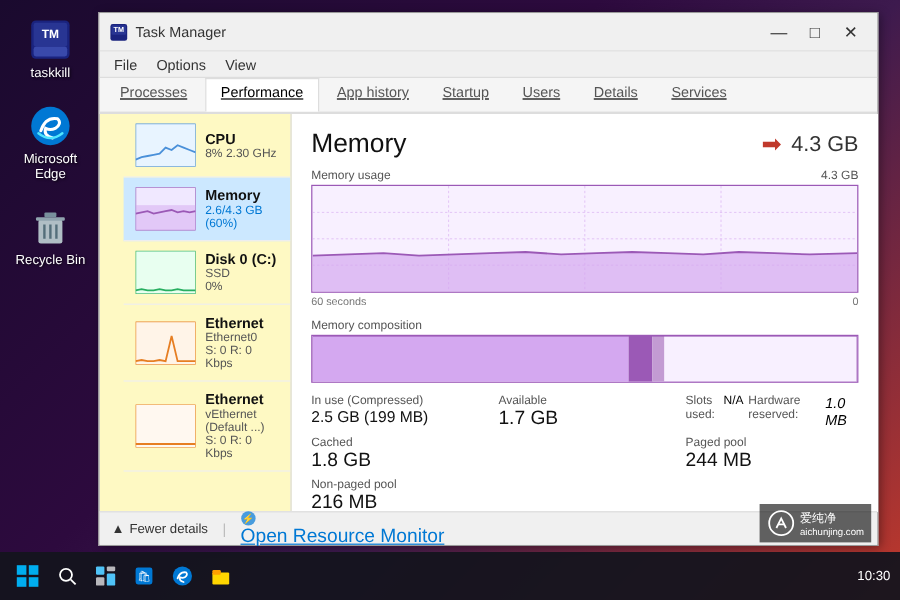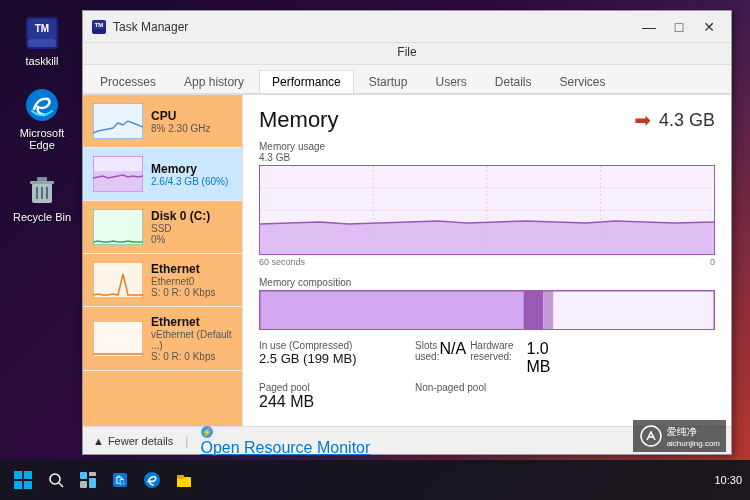--- a/index.html
+++ b/index.html
@@ -160,39 +160,38 @@
 
     
     .menu-bar {
       height: 22px;
       background: #f0f0f0;
       display: flex;
       align-items: center;
       padding: 0 4px;
       border-bottom: 1px solid #ddd;
       flex-shrink: 0;
-      flex-direction: column;
     }
 
     .menu-item {
       padding: 2px 8px;
       cursor: pointer;
       font-size: 12px;
       color: #333;
     }
 
     
     .tab-bar {
       height: 30px;
       background: #f5f5f5;
       display: flex;
-      align-items: flex-end;
       padding: 0 4px;
       border-bottom: 2px solid #ddd;
       flex-shrink: 0;
+      text-decoration: underline;
     }
 
     .tab {
       padding: 4px 12px;
       cursor: pointer;
       font-size: 12px;
       color: #555;
       border: 1px solid transparent;
       border-bottom: none;
       margin-right: 2px;
@@ -208,24 +207,25 @@
     
     .content {
       display: flex;
       flex: 1;
       overflow: hidden;
     }
 
     
     .left-panel {
       width: 160px;
-      background: #fdba74;
+      background: #fef9c3;
       border-right: 1px solid #ddd;
       overflow-y: auto;
       flex-shrink: 0;
+      padding-left: 20px;
     }
 
     .perf-item {
       padding: 8px 10px;
       cursor: pointer;
       display: flex;
       align-items: center;
       gap: 8px;
       border-bottom: 1px solid #eee;
     }
@@ -295,21 +295,20 @@
     .chart-section {
       margin-bottom: 10px;
     }
 
     .chart-label {
       font-size: 10px;
       color: #555;
       margin-bottom: 2px;
       display: flex;
       justify-content: space-between;
-      flex-direction: column;
     }
 
     .chart-container {
       border: 1px solid #9b59b6;
       background: #f8f0ff;
       position: relative;
       overflow: hidden;
     }
 
     .usage-chart {
@@ -461,22 +460,22 @@
   </div>
 
   <div class="menu-bar">
     <div class="menu-item">File</div>
     <div class="menu-item">Options</div>
     <div class="menu-item">View</div>
   </div>
 
   <div class="tab-bar">
     <div class="tab">Processes</div>
+    <div class="tab active">Performance</div>
     <div class="tab">App history</div>
-    <div class="tab active">Performance</div>
     <div class="tab">Startup</div>
     <div class="tab">Users</div>
     <div class="tab">Details</div>
     <div class="tab">Services</div>
   </div>
 
   <div class="content">
 
     <div class="left-panel">
 
@@ -609,42 +608,51 @@
         </div>
       </div>
 
       <div style="display: grid; grid-template-columns: 1fr 1fr 1fr; gap: 6px 12px; margin-top: 6px;">
 
         <div>
           <div class="stat-label">In use (Compressed)</div>
           <div class="stat-value stat-value-small">2.5 GB (199 MB)</div>
         </div>
 
+        <div>
+          <div class="stat-label">Available</div>
+          <div class="stat-value">1.7 GB</div>
+        </div>
 
         <div style="display: flex; flex-direction: row; gap: 4px;">
           <div style="display: flex; justify-content: space-between;">
             <span class="stat-label">Slots used:</span>
-            <span style="font-size:16px;">N/A</span>
+            <span style="font-size:10px;">N/A</span>
           </div>
           <div style="display: flex; justify-content: space-between;">
             <span class="stat-label">Hardware reserved:</span>
-            <span style="font-size:16px;">1.0 MB</span>
+            <span style="font-size:12px;font-style:italic;">1.0 MB</span>
           </div>
         </div>
 
 
+        <div>
+          <div class="stat-label">Cached</div>
+          <div class="stat-value">1.8 GB</div>
+        </div>
         <div></div>
 
         <div>
           <div class="stat-label">Paged pool</div>
           <div class="stat-value">244 MB</div>
         </div>
 
         <div>
           <div class="stat-label">Non-paged pool</div>
+          <div class="stat-value">216 MB</div>
         </div>
       </div>
 
     </div>
   </div>
 
   <div class="bottom-bar">
     <div class="bottom-bar-item">
       <span>▲</span>
       <span>Fewer details</span>

